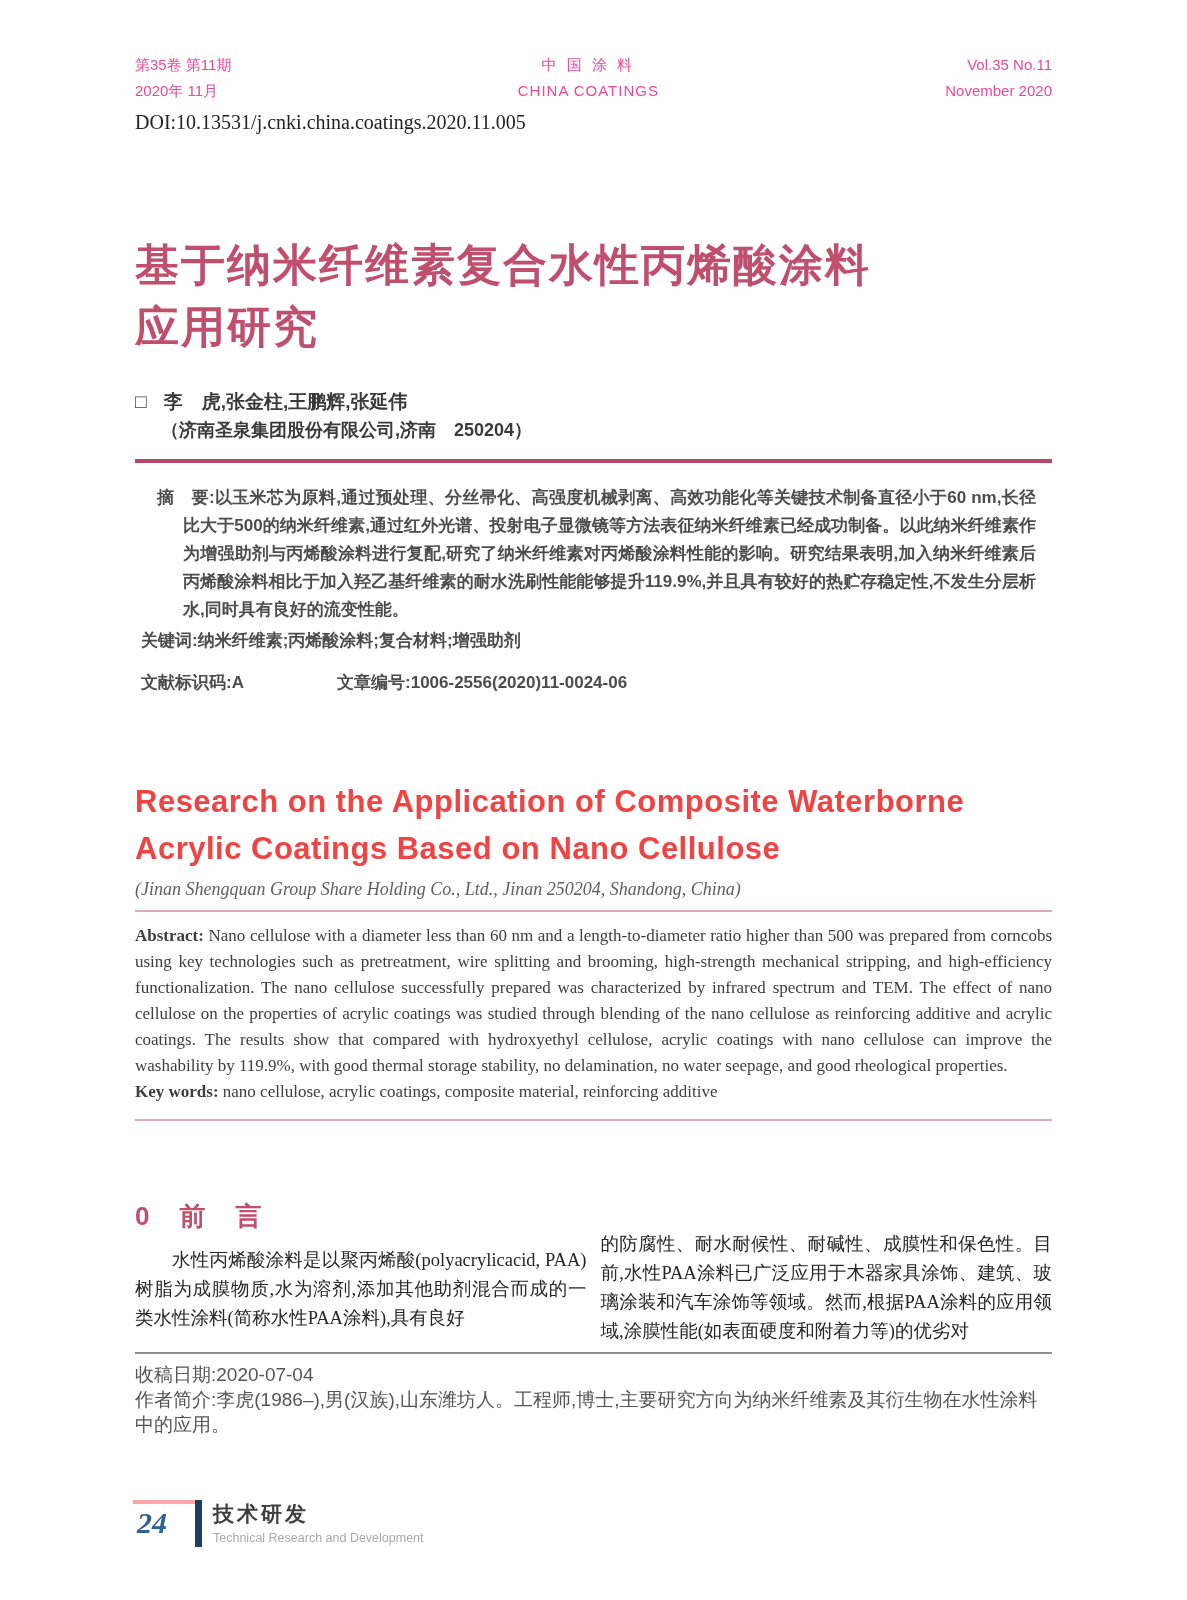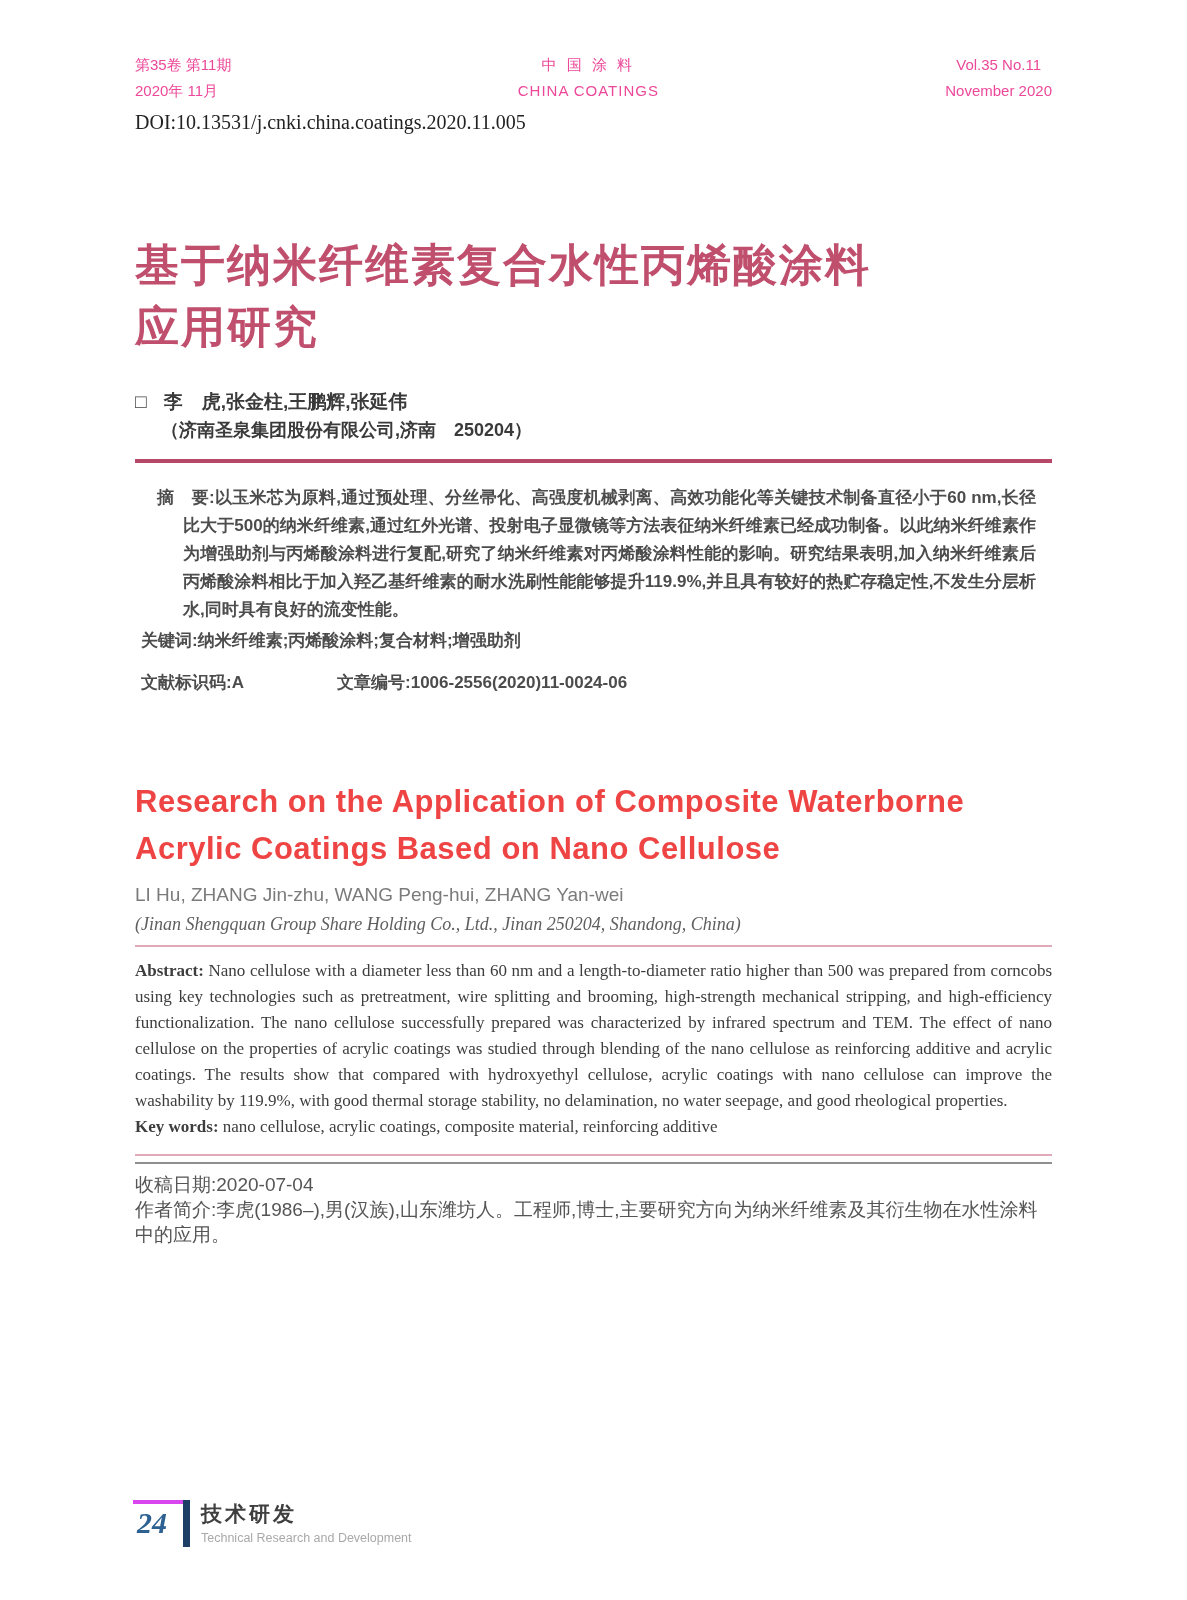--- a/index.html
+++ b/index.html
@@ -11,21 +11,21 @@
     margin: 0 auto;
     background: #ffffff;
     overflow: hidden;
     padding: 52px 135px 0 135px;
   }
   
   .jheader { display: flex; justify-content: space-between; color: #ec4899; font-size: 15px; line-height: 26px; }
   .jheader .cell { white-space: nowrap; }
   .jheader .center { text-align: center; letter-spacing: 3px; }
   .jheader .center .en { letter-spacing: 1px; }
-  .jheader .right { text-align: center; }
+  .jheader .right { text-align: right; }
   .doi-line { margin-top: 7px; font-family: "Liberation Serif", serif; font-size: 20px; color: #222; }
   
   .cn-title { margin-top: 100px; color: #c04f6e; font-size: 44px; font-weight: 900; line-height: 62px; letter-spacing: 2px; }
   .byline { margin-top: 30px; font-size: 19px; font-weight: 700; color: #3a3a3a; line-height: 27px; }
   .byline .marker { font-weight: 400; margin-right: 12px; color: #444; }
   .affil-cn { margin-top: 2px; font-size: 18px; font-weight: 700; color: #3a3a3a; line-height: 26px; padding-left: 26px; }
   .rule-thick { margin-top: 16px; height: 4px; background: #b6486a; }
   
   .abs-cn-wrap { margin-top: 21px; margin-right: 16px; color: #4c4c4c; font-weight: 600; font-size: 17px; }
   .abs-cn { padding-left: 48px; text-indent: -26px; line-height: 28px; text-align: justify; }
@@ -48,21 +48,21 @@
   .col { width: 452px; }
   .sec-heading { color: #c04f6e; font-size: 26px; font-weight: 800; letter-spacing: 2px; margin-bottom: 13px; line-height: 34px; }
   .body-para { font-family: "Liberation Serif", serif; color: #262626; font-size: 18.5px; line-height: 29px; text-align: justify; }
   .indent2 { text-indent: 2em; }
   .col-right { padding-top: 31px; }
   
   .foot-divider { margin-top: 6px; height: 2px; background: #8f8f8f; }
   .footnote { margin-top: 8px; color: #555; font-size: 19px; line-height: 25px; font-weight: 500; }
   
   .pfooter { position: absolute; left: 133px; top: 1500px; display: flex; align-items: flex-start; }
-  .pageno-box { border-top: 4px solid #d946ef; padding: 3px 16px 0 4px; }
+  .pageno-box { border-top: 4px solid #fca5a5; padding: 3px 28px 0 4px; }
   .pageno { font-family: "Liberation Serif", serif; font-style: italic; font-weight: 700; font-size: 30px; color: #2c6191; line-height: 32px; }
   .footer-bar { width: 7px; height: 47px; background: #1d3f66; margin-right: 11px; }
   .footer-cn { font-size: 21px; font-weight: 700; color: #3f3f3f; letter-spacing: 3px; line-height: 26px; margin-top: 1px; }
   .footer-en { font-size: 12.5px; color: #a9a9a9; line-height: 17px; margin-top: 3px; }
 </style>
 </head>
 <body>
 
 <div class="page">
 
@@ -101,30 +101,38 @@
     <div class="meta-row">
       <span class="meta-doc"><span>文献标识码:</span><span>A</span></span>
       <span class="meta-aid"><span>文章编号:</span><span>1006-2556(2020)11-0024-06</span></span>
     </div>
   </div>
 
   <h2 class="en-title">
     <div>Research on the Application of Composite Waterborne</div>
     <div>Acrylic Coatings Based on Nano Cellulose</div>
   </h2>
-  <div class="en-authors">LI Hu, ZHANG Jin-zhu, WANG Peng-hui, ZHANG Yan-wei</div>
   <div class="en-affil">(Jinan Shengquan Group Share Holding Co., Ltd., Jinan 250204, Shandong, China)</div>
 
   <div class="rule-thin"></div>
 
   <p class="abs-en"><b>Abstract:</b><span> Nano cellulose with a diameter less than 60 nm and a length-to-diameter ratio higher than 500 was prepared from corncobs using key technologies such as pretreatment, wire splitting and brooming, high-strength mechanical stripping, and high-efficiency functionalization. The nano cellulose successfully prepared was characterized by infrared spectrum and TEM. The effect of nano cellulose on the properties of acrylic coatings was studied through blending of the nano cellulose as reinforcing additive and acrylic coatings. The results show that compared with hydroxyethyl cellulose, acrylic coatings with nano cellulose can improve the washability by 119.9%, with good thermal storage stability, no delamination, no water seepage, and good rheological properties.</span></p>
   <p class="kw-en"><b>Key words:</b><span> nano cellulose, acrylic coatings, composite material, reinforcing additive</span></p>
 
   <div class="rule-thin2"></div>
 
+  <div class="columns">
+    <div class="col col-left">
+      <div class="sec-heading">0　前　言</div>
+      <p class="body-para indent2">水性丙烯酸涂料是以聚丙烯酸(polyacrylicacid, PAA)树脂为成膜物质,水为溶剂,添加其他助剂混合而成的一类水性涂料(简称水性PAA涂料),具有良好</p>
+    </div>
+    <div class="col col-right">
+      <p class="body-para">的防腐性、耐水耐候性、耐碱性、成膜性和保色性。目前,水性PAA涂料已广泛应用于木器家具涂饰、建筑、玻璃涂装和汽车涂饰等领域。然而,根据PAA涂料的应用领域,涂膜性能(如表面硬度和附着力等)的优劣对</p>
+    </div>
+  </div>
 
   <div class="foot-divider"></div>
   <div class="footnote">
     <div><span>收稿日期:</span><span>2020-07-04</span></div>
     <div><span>作者简介:</span><span>李虎(1986–),男(汉族),山东潍坊人。工程师,博士,主要研究方向为纳米纤维素及其衍生物在水性涂料中的应用。</span></div>
   </div>
 
   <div class="pfooter">
     <div class="pageno-box">
       <span class="pageno">24</span>

